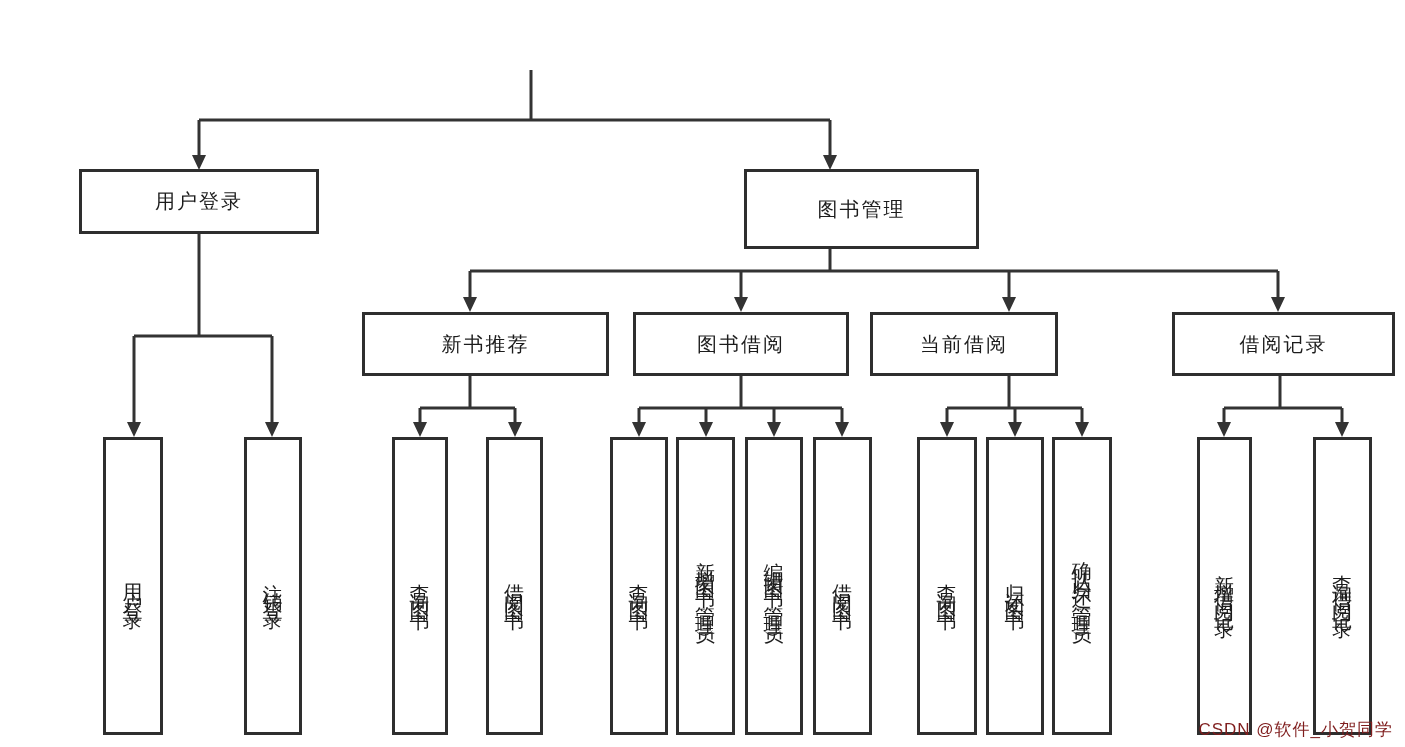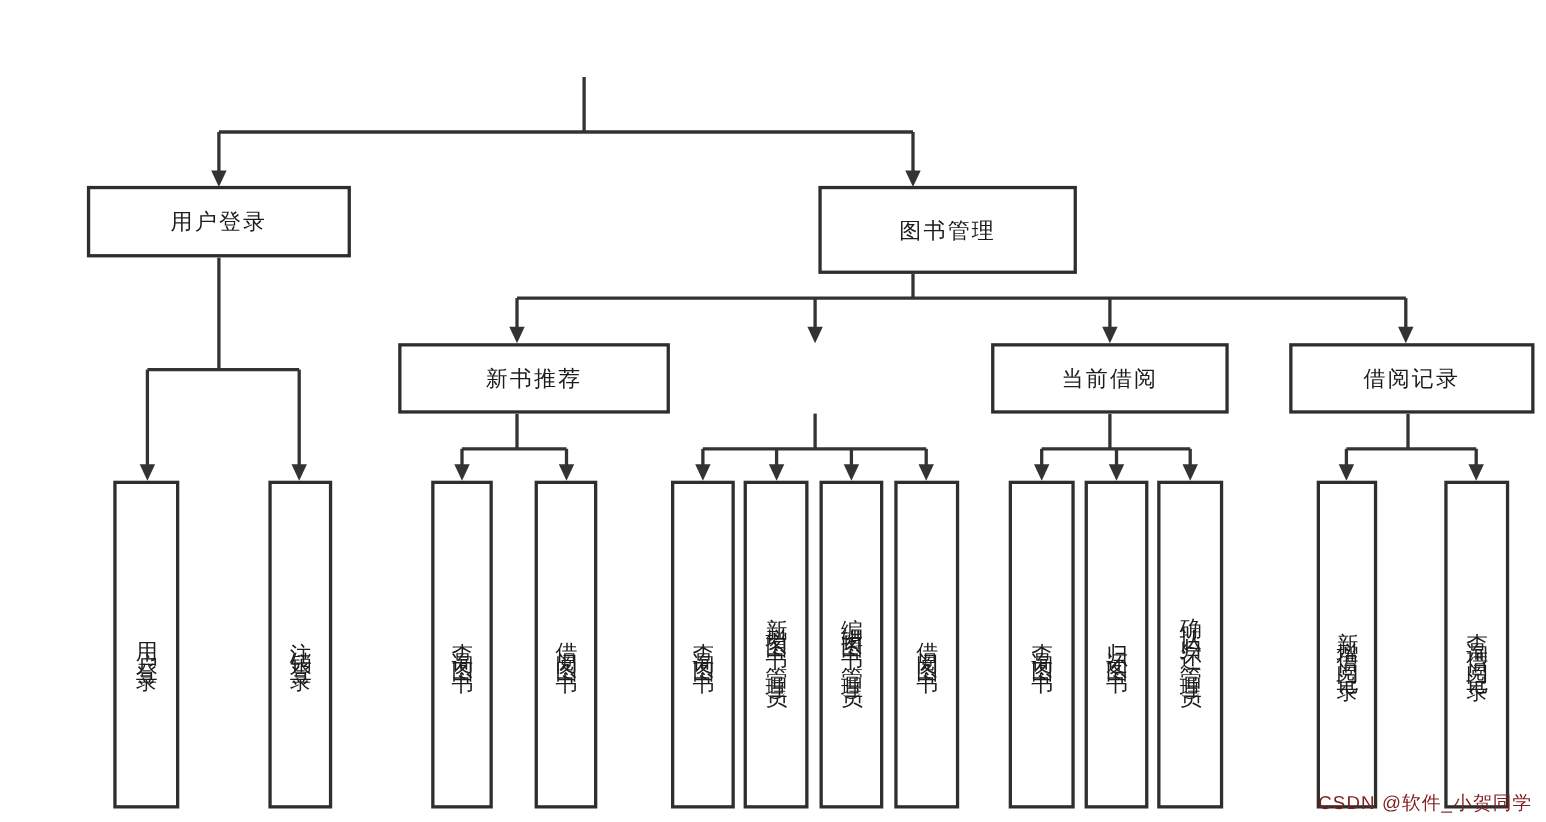--- a/index.html
+++ b/index.html
@@ -140,21 +140,24 @@
   <div class="node" style="left:79px; top:169px; width:240px; height:65px;">
     <span>用户登录</span>
   </div>
   <div class="node" style="left:712px; top:169px; width:235px; height:80px;margin-left:32px;">
     <span>图书管理</span>
   </div>
 
   <div class="node" style="left:362px; top:312px; width:247px; height:64px;">
     <span>新书推荐</span>
   </div>
-  <div class="node" style="left:901px; top:312px; width:216px; height:64px;">
+  <div class="node" style="left:633px; top:312px; width:216px; height:64px;">
+    <span>图书借阅</span>
+  </div>
+  <div class="node" style="left:870px; top:312px; width:188px; height:64px;">
     <span>当前借阅</span>
   </div>
   <div class="node" style="left:1172px; top:312px; width:223px; height:64px;">
     <span>借阅记录</span>
   </div>
 
   <div class="leaf" style="left:103px; width:60px;">
     <span class="vtext">用户登录</span>
   </div>
   <div class="leaf" style="left:244px; width:58px;">

